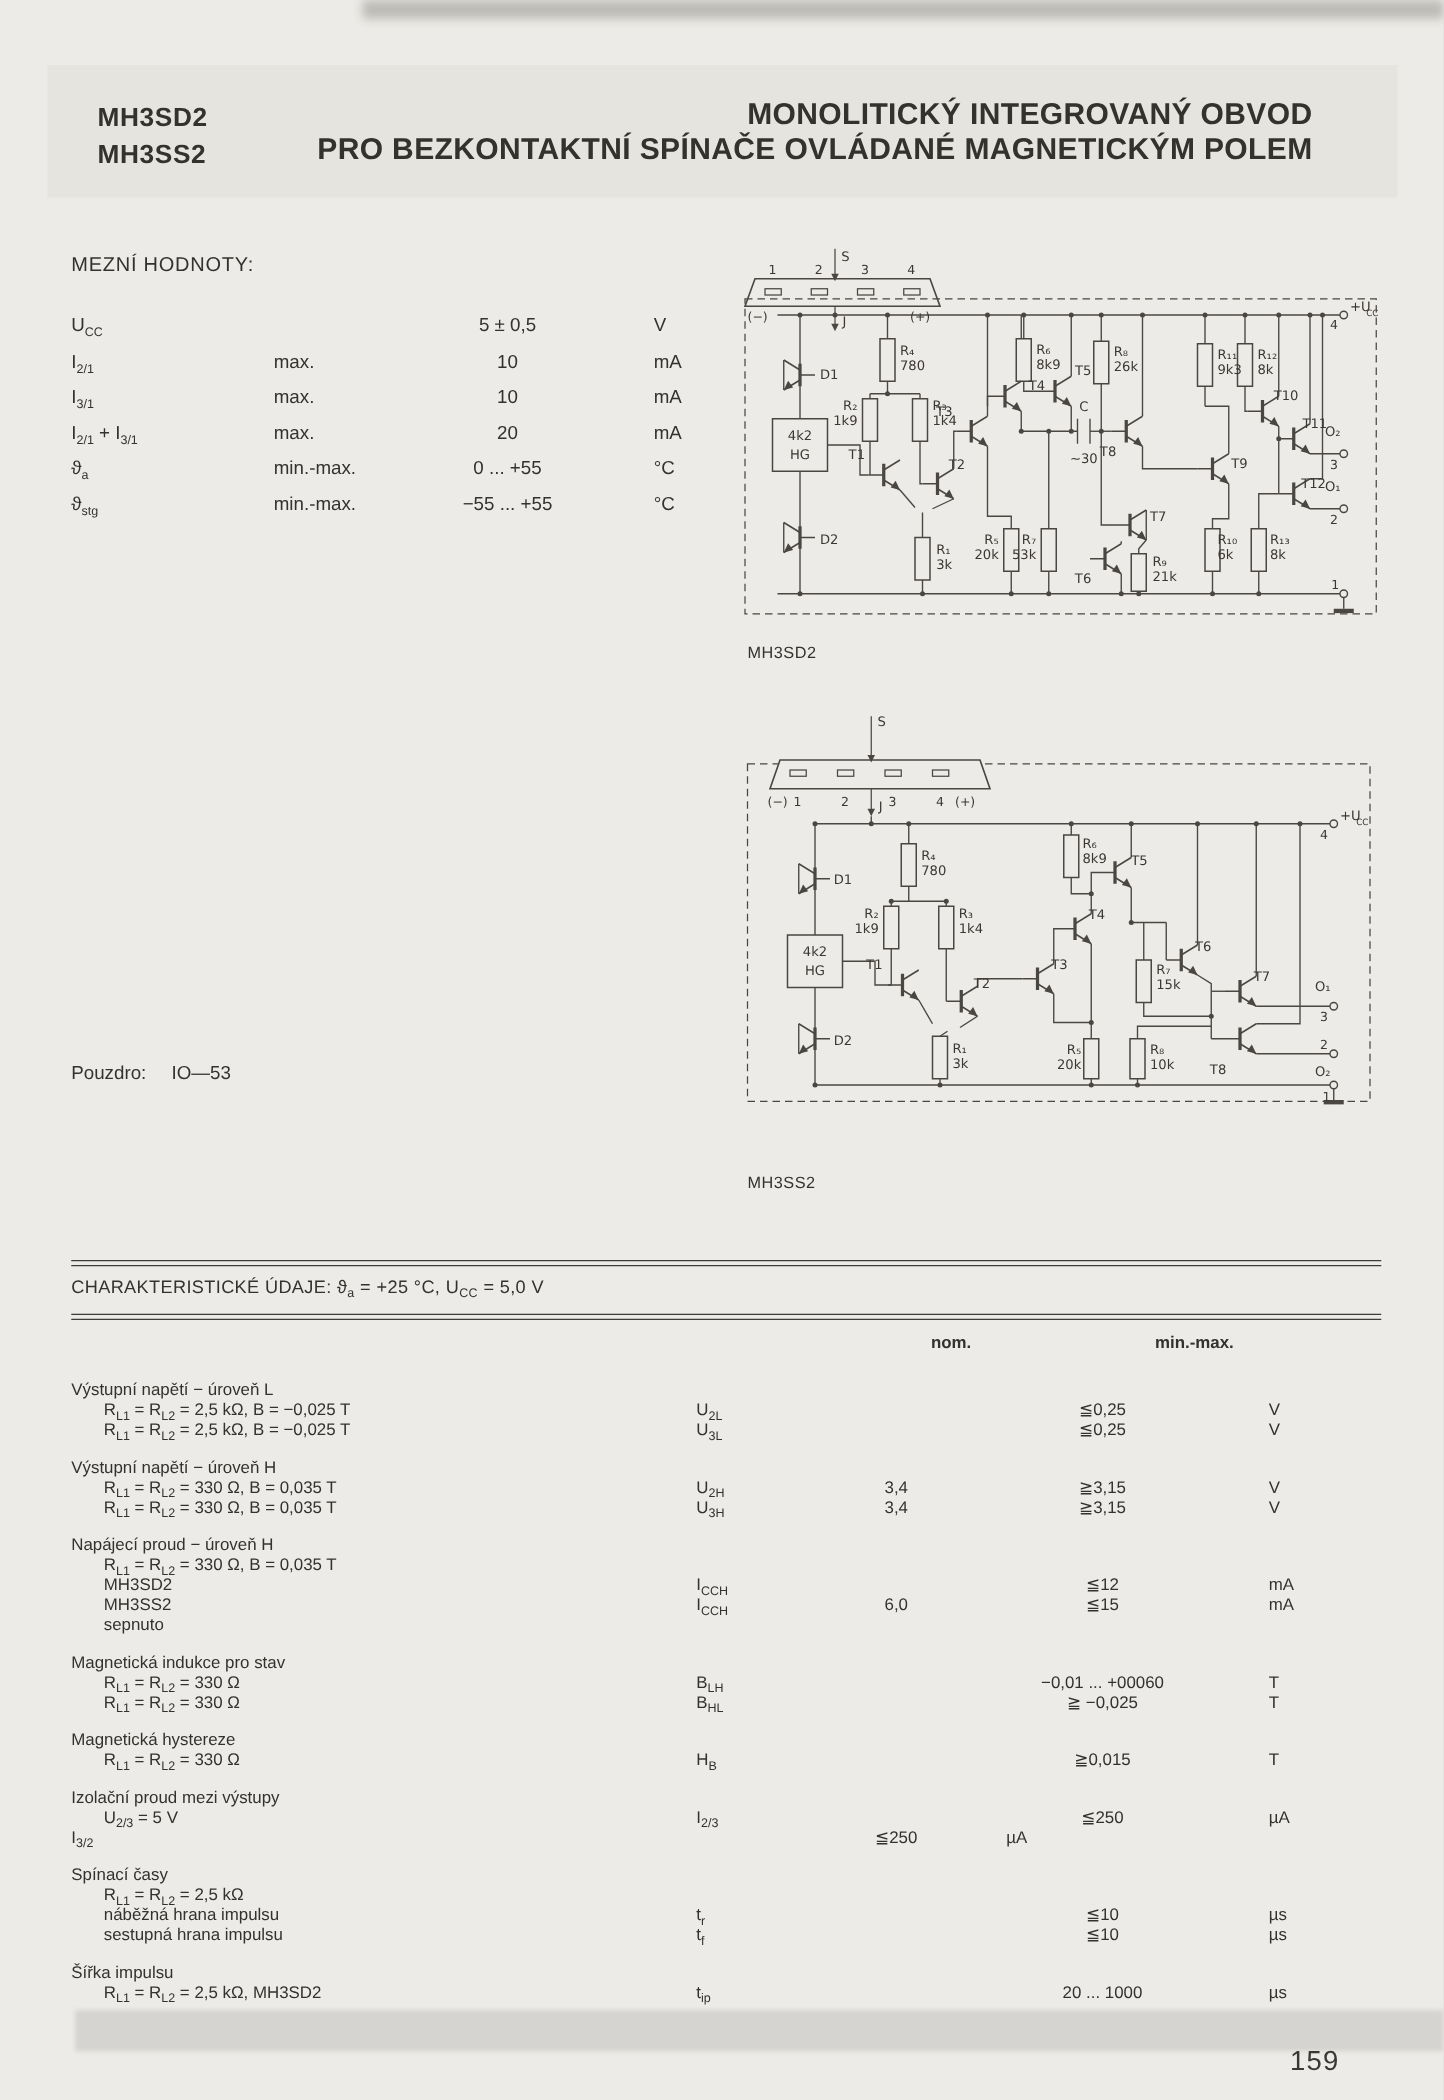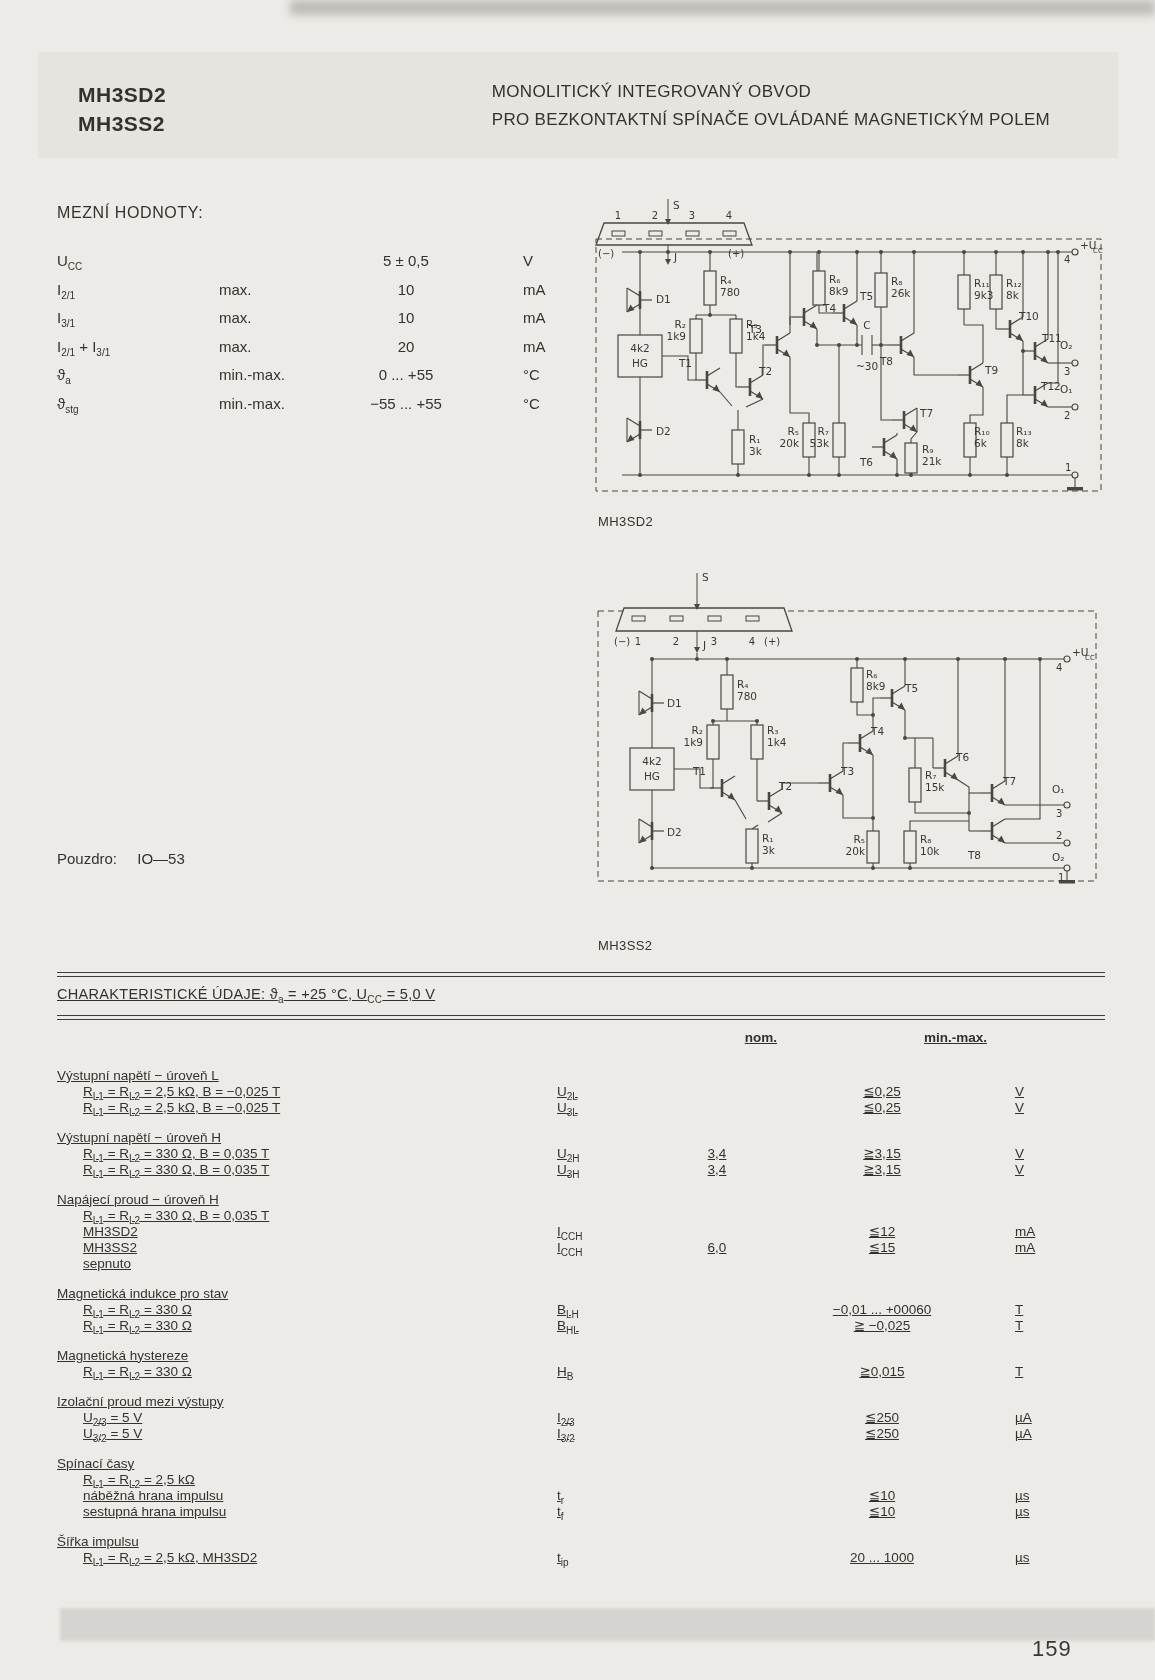--- a/index.html
+++ b/index.html
@@ -3,21 +3,21 @@
 <meta charset="utf-8">
 <style>
   html,body{margin:0;padding:0;background:#c9c7c3;}
   .page{position:relative;width:1155px;height:1680px;background:#edebe7;overflow:hidden;
         font-family:"Liberation Sans","DejaVu Sans",sans-serif;color:#34322e;padding-left:20px;}
   .wash-top{position:absolute;left:290px;top:0;width:865px;height:15px;background:#bdbbb7;filter:blur(4px);}
   .wash-header{position:absolute;left:38px;top:52px;width:1080px;height:106px;background:#e3e1dc;opacity:.75;}
   .wash-bottom{position:absolute;left:60px;top:1608px;width:1095px;height:33px;background:#d6d4d0;filter:blur(1.5px);}
 
   .partnos{position:absolute;left:78px;top:80px;font-weight:bold;font-size:21px;line-height:29px;letter-spacing:.5px;}
-  .doctitle{position:absolute;right:125px;top:78px;text-align:left;font-weight:normal;font-size:17px;line-height:28px;letter-spacing:.3px;white-space:nowrap;}
+  .doctitle{position:absolute;right:125px;top:78px;text-align:right;font-weight:bold;font-size:24px;line-height:28px;letter-spacing:.3px;white-space:nowrap;}
 
   .limits{position:absolute;left:57px;top:204px;width:540px;}
   .limits h3{margin:0 0 30px 0;font-size:16px;font-weight:normal;letter-spacing:.6px;}
   .lrow{display:grid;grid-template-columns:162px 112px 150px 1fr;height:28.5px;align-items:baseline;font-size:15px;}
   .lrow .sym sub, sub{font-size:10px;}
   .lrow .val{text-align:center;}
   .lrow .unit{padding-left:42px;}
 
   .pouzdro{position:absolute;left:57px;top:850px;font-size:15px;}
   .pouzdro .pz-val{margin-left:16px;}
@@ -28,21 +28,21 @@
 
   .schematic{position:absolute;}
   .sch1{left:592px;top:195px;}
   .sch2{left:592px;top:563px;}
   svg text{fill:#3b3834;font-family:"DejaVu Sans","Liberation Sans",sans-serif;font-size:10.5px;}
   svg .pinno{font-size:10px;}
   svg .small{font-size:7px;}
   svg .mid{text-anchor:middle;}
   svg .end{text-anchor:end;}
 
-  .chartable{position:absolute;left:57px;top:972px;width:1048px;text-decoration:underline;}
+  .chartable{position:absolute;left:57px;top:1008px;width:1048px;}
   .rule2{height:3px;border-top:1.5px solid #3e3b38;border-bottom:1.5px solid #3e3b38;}
   .ttitle{font-size:14.5px;padding:9px 0 10px 0;letter-spacing:.3px;}
   .tgrid{display:grid;grid-template-columns:500px 100px 120px 210px 1fr;align-items:baseline;}
   .thead{padding-top:10px;height:24px;font-weight:bold;font-size:13.5px;}
   .thead .c-nom,.thead .c-range{text-align:right;}
   .trow{height:16px;line-height:16px;font-size:13.5px;}
   .trow.g{margin-top:14px;}
   .trow.s .c-text{padding-left:26px;}
   .c-nom{text-align:center;}
   .c-range{text-align:center;}
@@ -635,21 +635,20 @@
           <div class="c-unit"></div>
         </div>
         <div class="tgrid trow s">
           <div class="c-text">U<sub>2/3</sub> = 5 V</div>
           <div class="c-sym">I<sub>2/3</sub></div>
           <div class="c-nom"></div>
           <div class="c-range">≦250</div>
           <div class="c-unit">µA</div>
         </div>
         <div class="tgrid trow s">
-          <div class="c-text">U<sub>3/2</sub> = 5 V</div>
           <div class="c-sym">I<sub>3/2</sub></div>
           <div class="c-nom"></div>
           <div class="c-range">≦250</div>
           <div class="c-unit">µA</div>
         </div>
         <div class="tgrid trow g">
           <div class="c-text">Spínací časy</div>
           <div class="c-sym"></div>
           <div class="c-nom"></div>
           <div class="c-range"></div>

